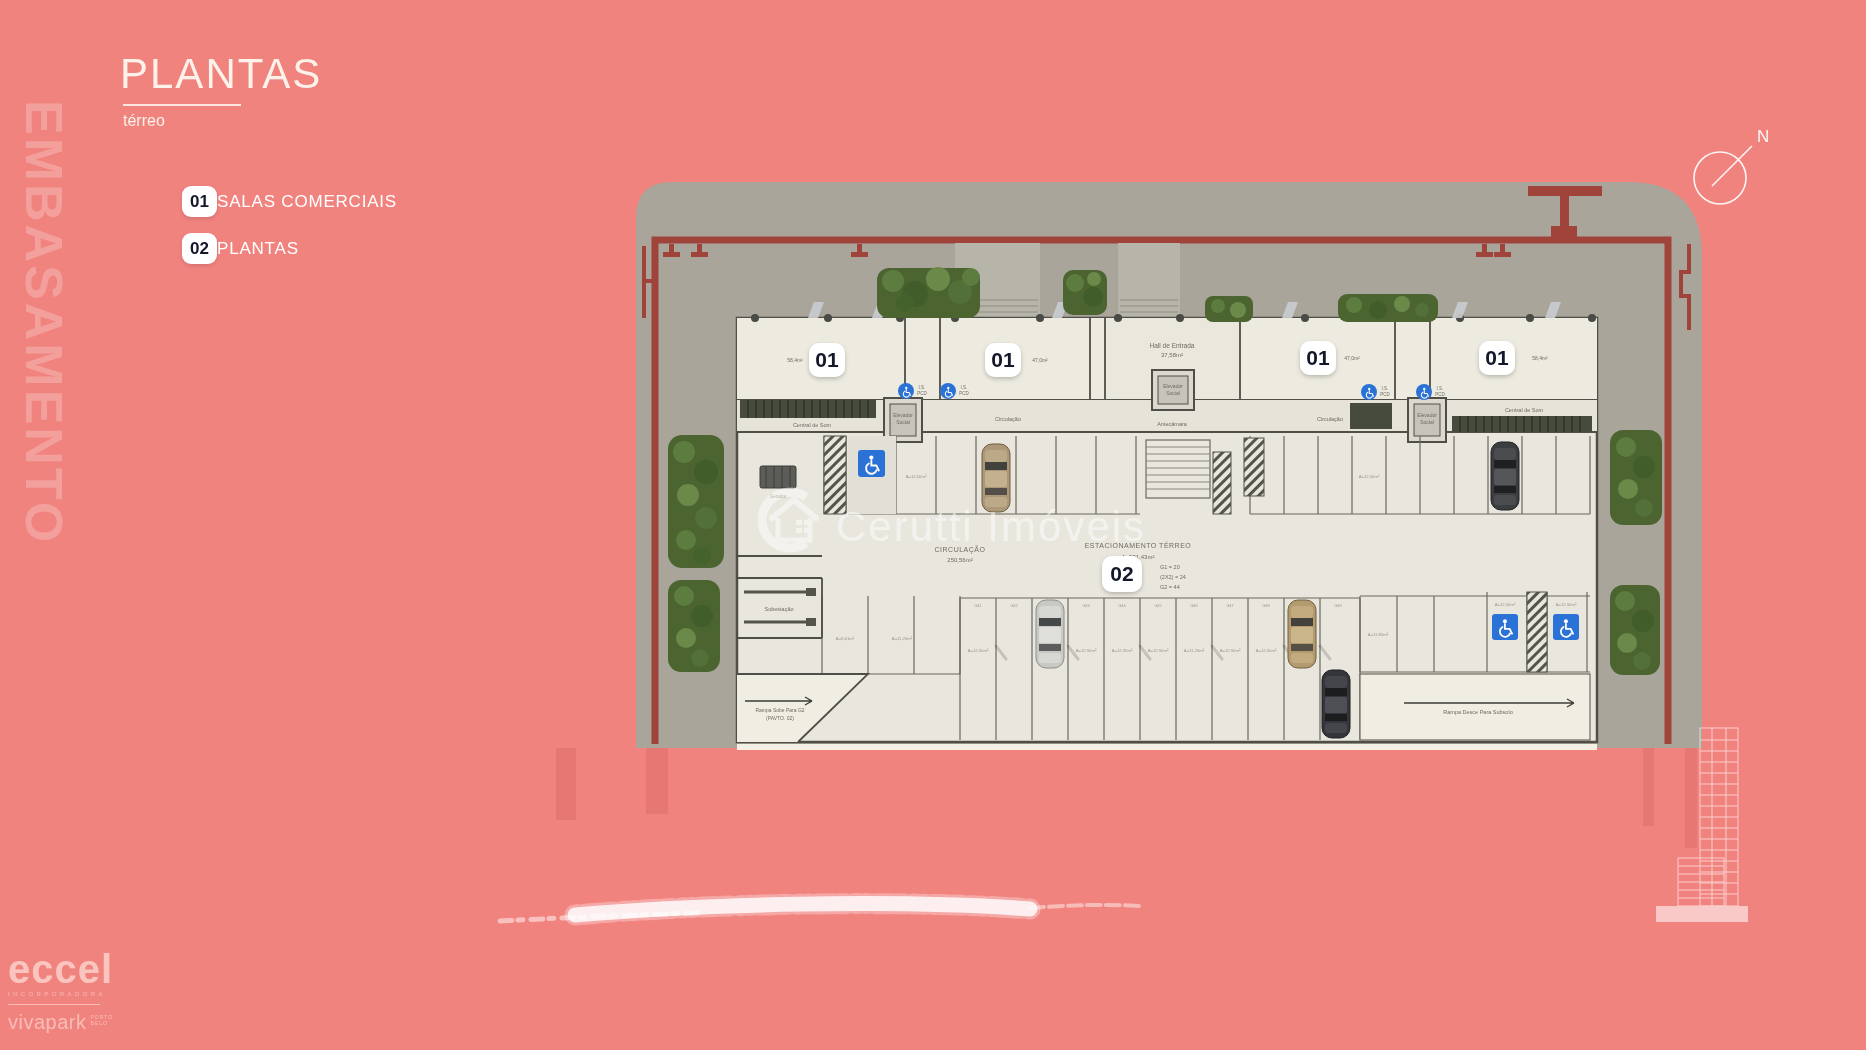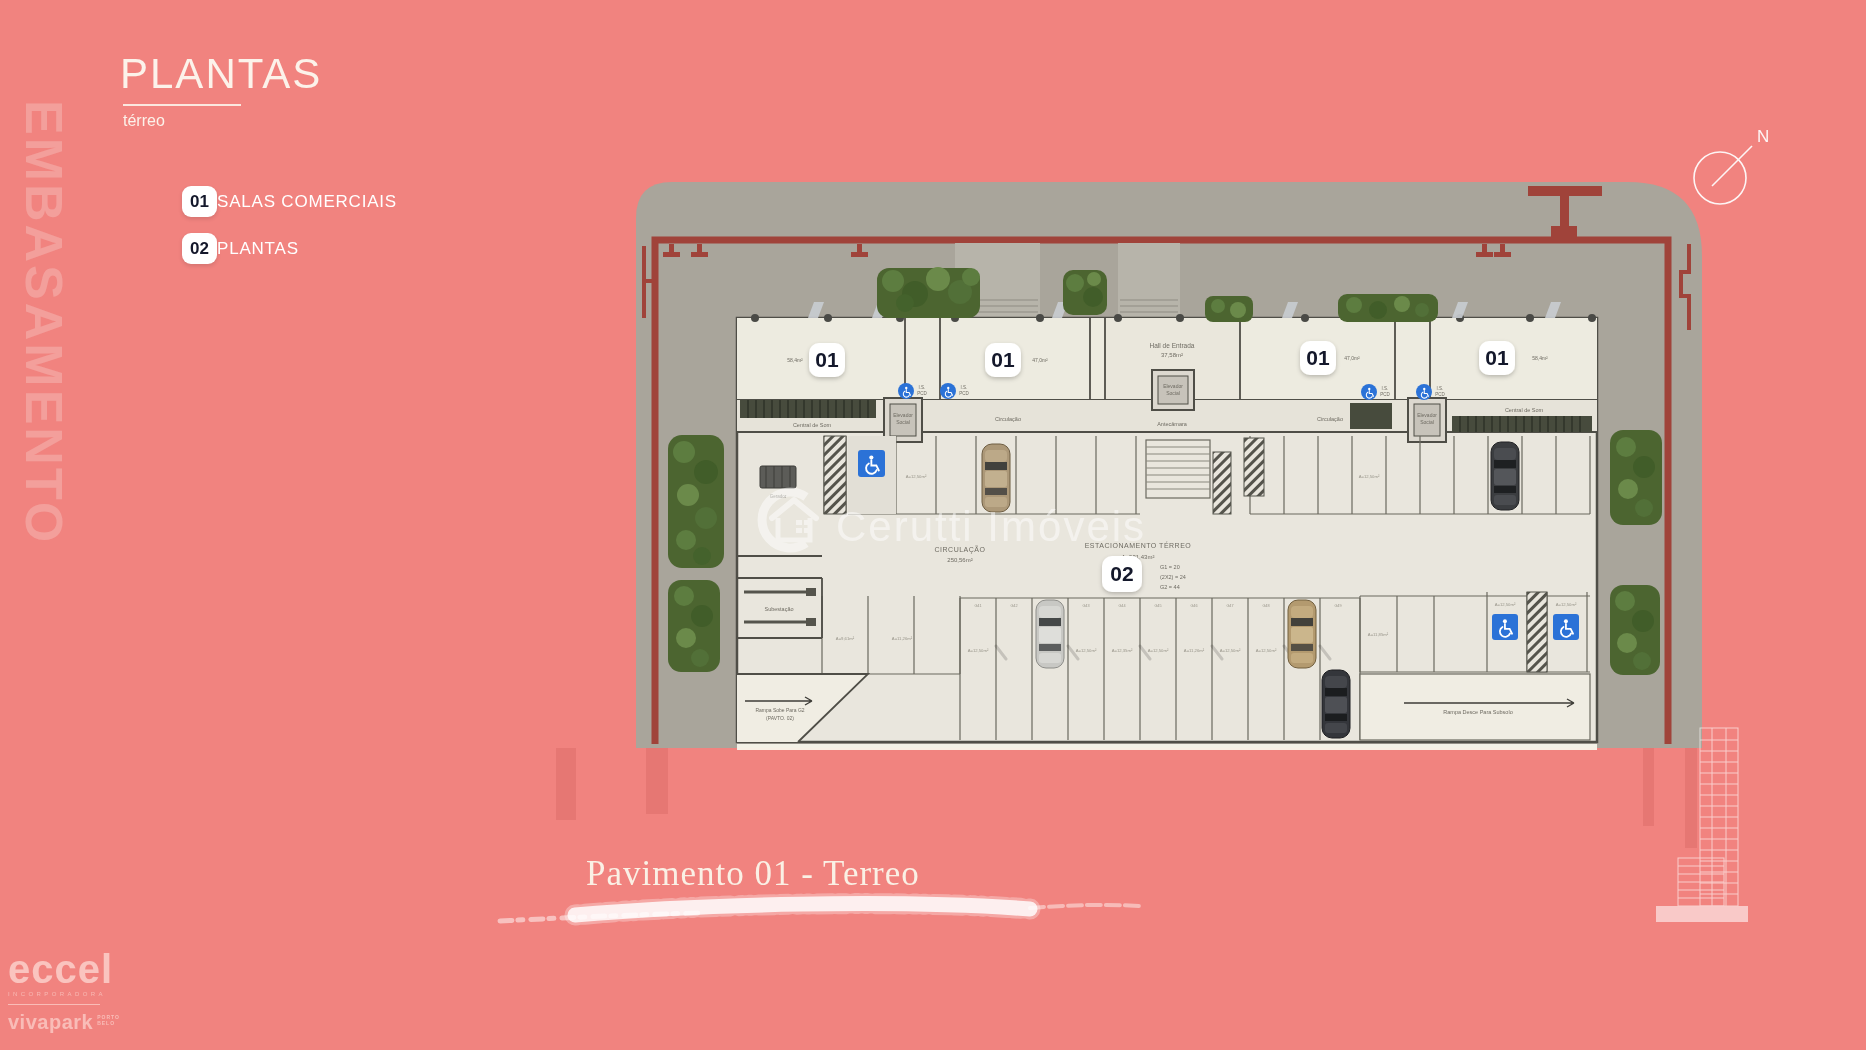--- a/index.html
+++ b/index.html
@@ -24,21 +24,21 @@
   .legend-label{color:#fff;font-weight:normal;font-size:17px;letter-spacing:0.8px;text-align:center;}
   
   .caption{position:absolute;left:586px;top:854px;font-family:"Liberation Serif",serif;
      font-size:35px;color:#FAF0E5;letter-spacing:1px;}
   
   .brand{position:absolute;left:8px;top:950px;width:110px;color:rgba(255,235,230,0.62);}
   .brand-eccel{font-family:Liberation Sans, sans-serif;font-size:40px;font-weight:bold;
      line-height:38px;letter-spacing:1px;}
   .brand-sub{font-size:6px;letter-spacing:3.4px;margin-top:3px;color:rgba(255,235,230,0.5);}
   .brand-rule{width:92px;height:1px;background:rgba(255,235,230,0.55);margin:7px 0 6px 0;}
-  .brand-viva{font-size:20px;font-weight:bold;letter-spacing:0.5px;color:rgba(255,235,230,0.55);
+  .brand-viva{font-size:20px;font-weight:normal;letter-spacing:0.5px;color:rgba(255,235,230,0.55);
      display:flex;align-items:flex-start;}
   .brand-viva-sub{font-size:5px;line-height:6px;letter-spacing:1px;margin-left:4px;margin-top:3px;}
   svg{position:absolute;left:0;top:0;}
   text{font-family:"Liberation Sans",sans-serif;}
 </style>
 </head>
 <body>
 
 <div class="stage">
 
@@ -468,21 +468,20 @@
     </g>
 
     <g stroke-linecap="round" fill="none">
       <path d="M575 915 C 700 904, 900 899, 1030 909" stroke="rgba(255,255,255,0.82)" stroke-width="15"></path>
       <path d="M575 915 C 700 904, 900 899, 1030 909" stroke="rgba(255,255,255,0.3)" stroke-width="21" stroke-dasharray="3 7 16 5 9 8 4 6"></path>
       <path d="M500 921 C 560 918, 620 915, 700 913" stroke="rgba(255,255,255,0.5)" stroke-width="5" stroke-dasharray="12 6 5 8"></path>
       <path d="M1030 908 C 1070 905, 1100 904, 1140 906" stroke="rgba(255,255,255,0.45)" stroke-width="4" stroke-dasharray="14 5"></path>
     </g>
   </svg>
 
-  <div class="caption">Pavimento 01 - Terreo</div>
 
   <div class="brand">
     <div class="brand-eccel">eccel</div>
     <div class="brand-sub">INCORPORADORA</div>
     <div class="brand-rule"></div>
     <div class="brand-viva">
       <span>vivapark</span>
       <span class="brand-viva-sub">
         <span>PORTO</span><br>
         <span>BELO</span>

